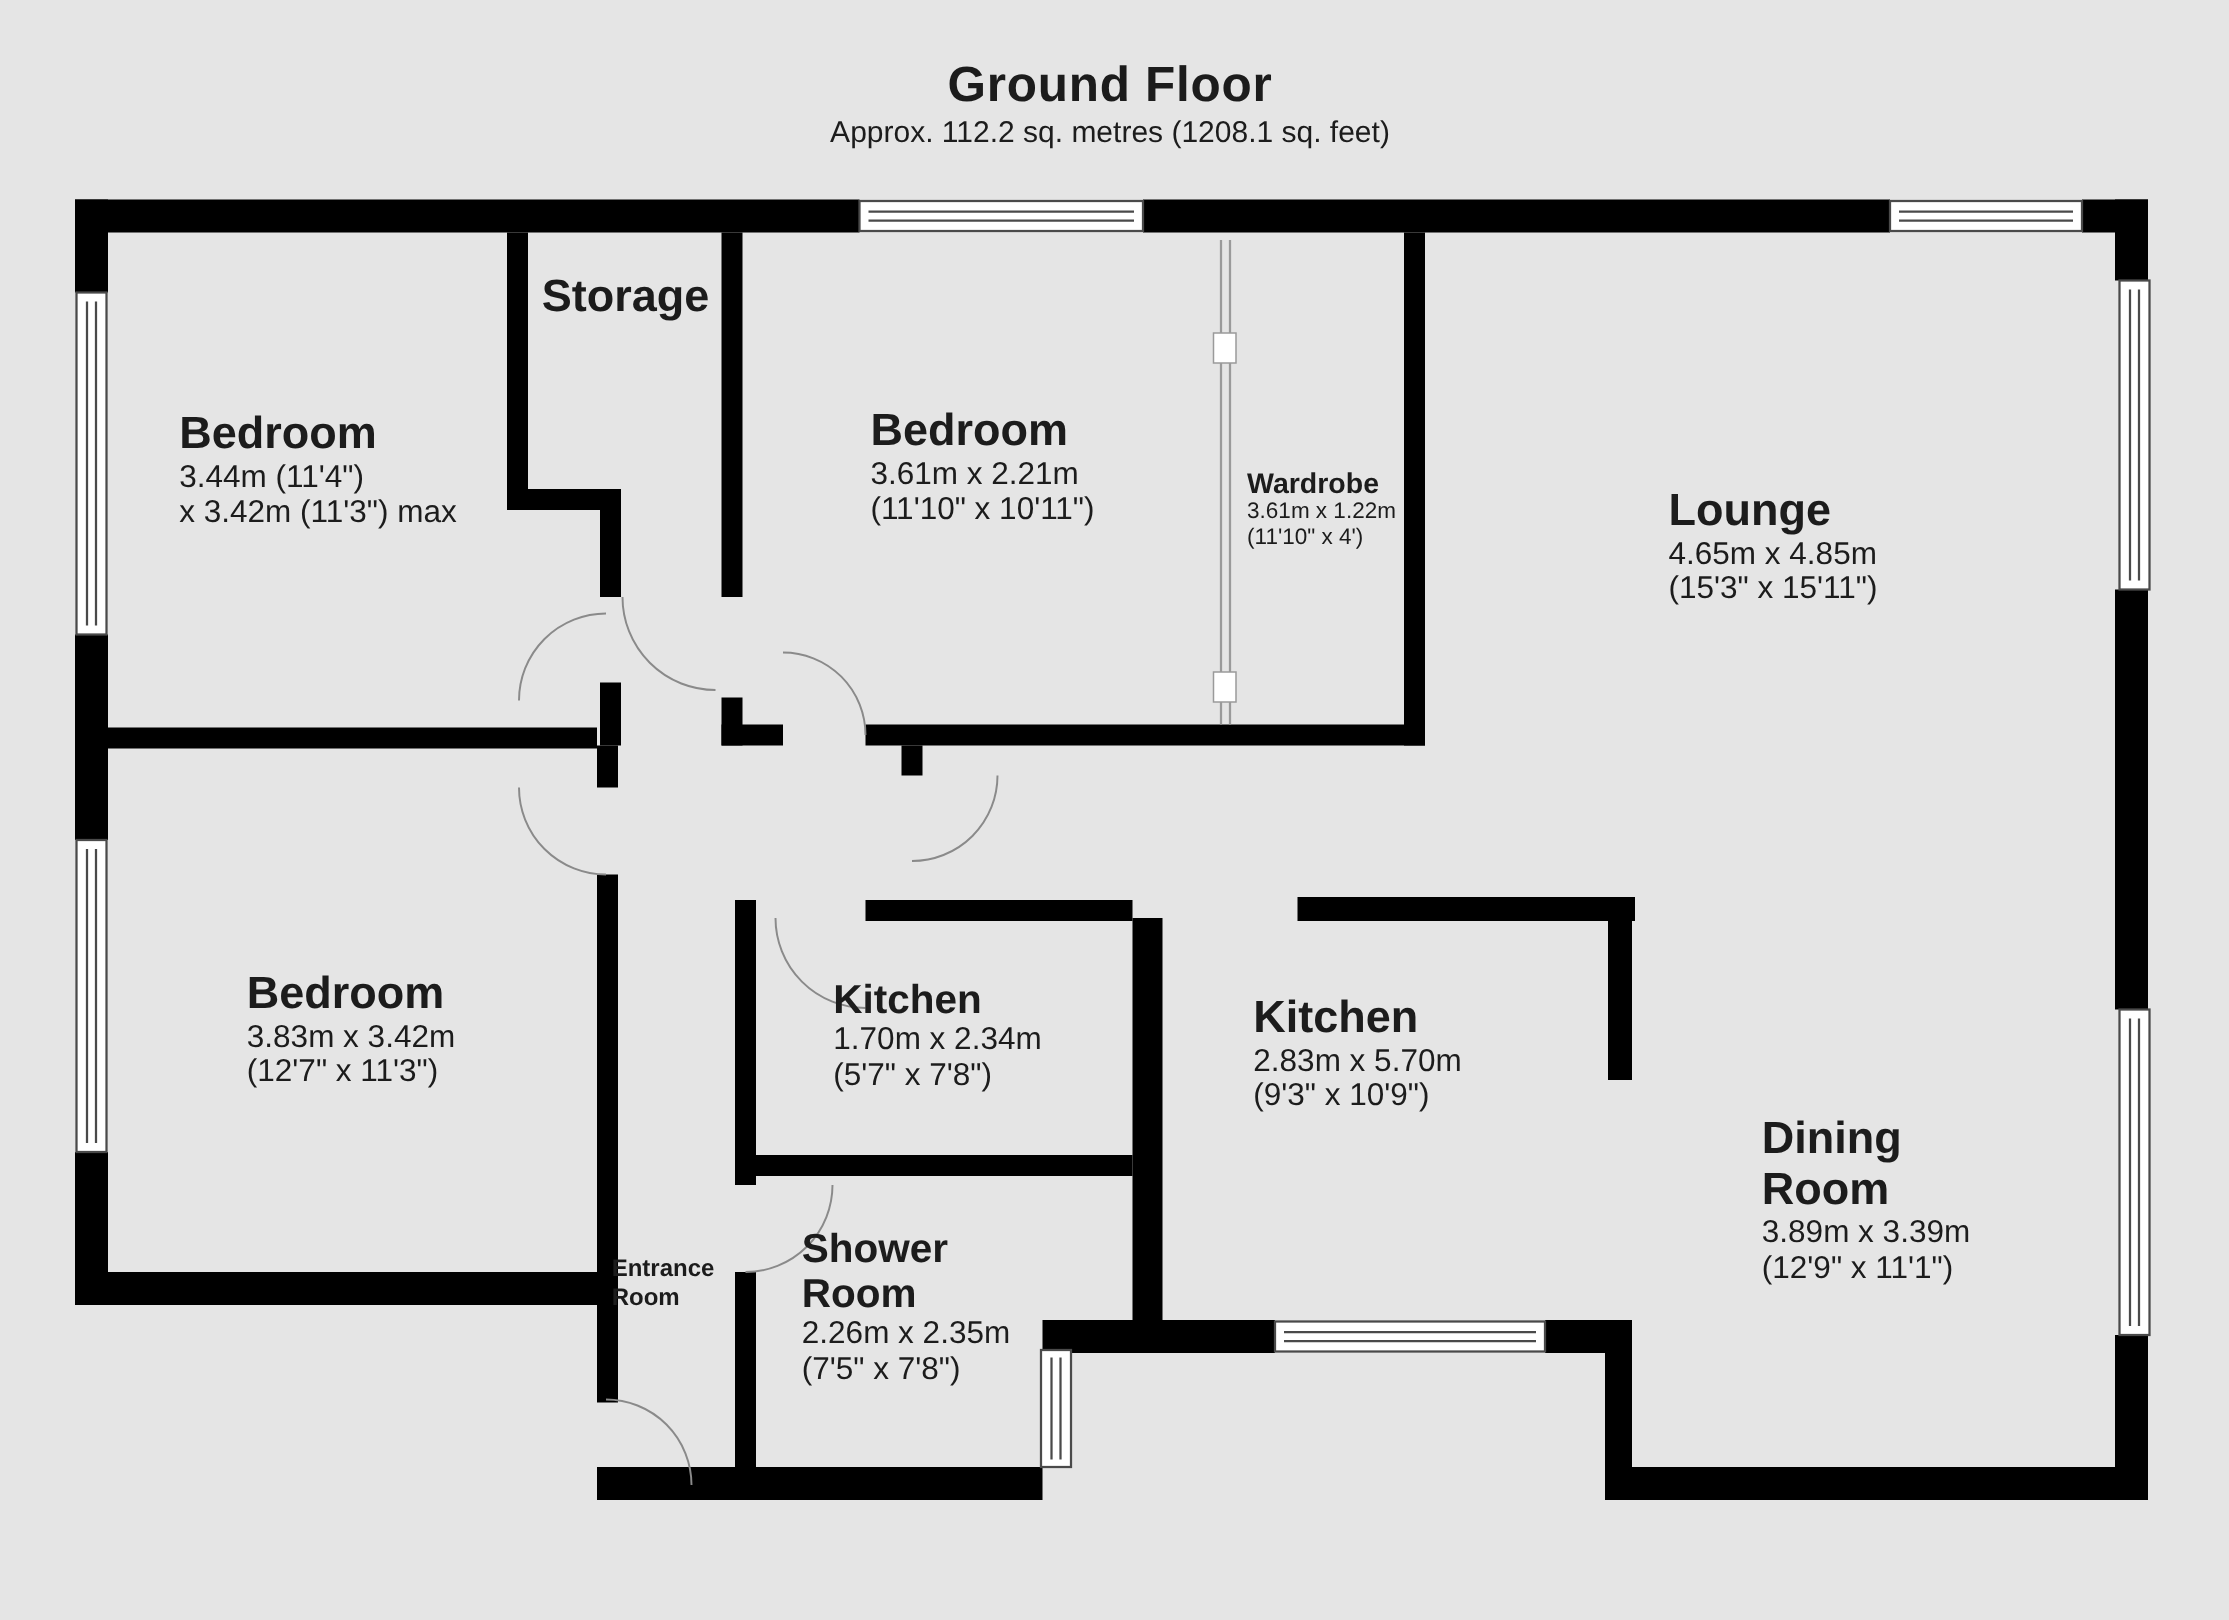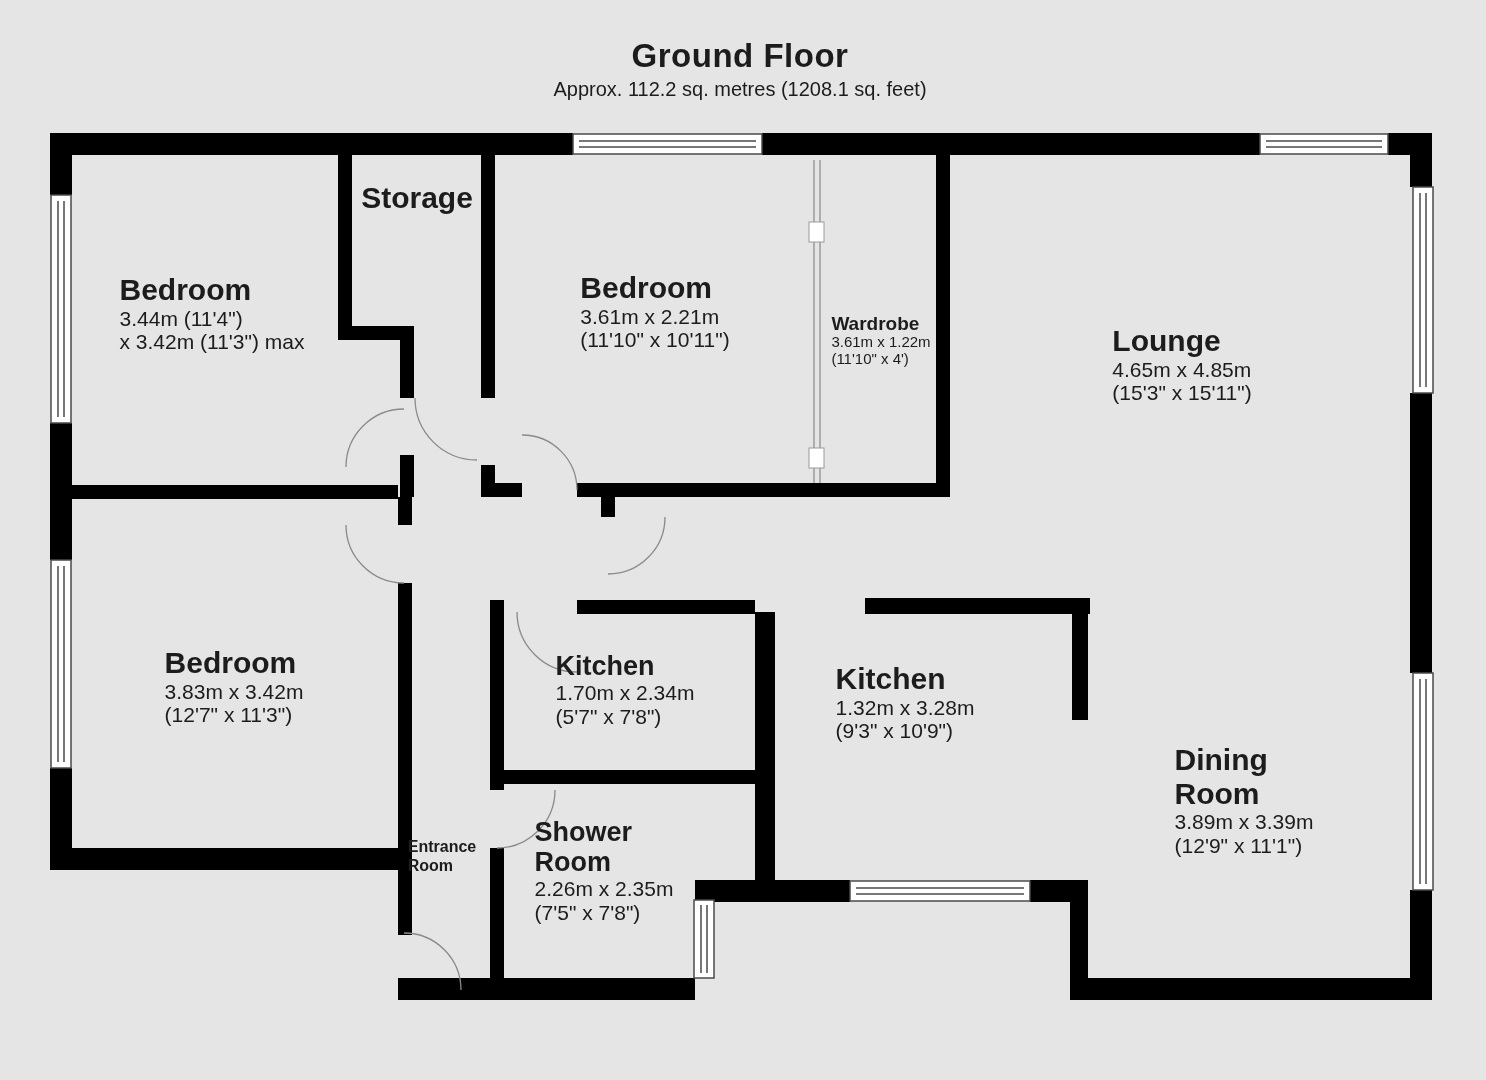--- a/index.html
+++ b/index.html
@@ -156,21 +156,21 @@
   </div>
 
   <div class="room-label" style="left:625px;top:690px;">
     <span class="nm-md">Kitchen</span>
     <span class="dm">1.70m x 2.34m</span>
     <span class="dm">(5'7" x 7'8")</span>
   </div>
 
   <div class="room-label" style="left:905px;top:702px;">
     <span class="nm">Kitchen</span>
-    <span class="dm">1.32m x 3.28m</span>
+    <span class="dm">2.83m x 5.70m</span>
     <span class="dm">(9'3" x 10'9")</span>
   </div>
 
   <div class="room-label" style="left:1244px;top:800px;">
     <span class="nm">Dining</span>
     <span class="nm">Room</span>
     <span class="dm">3.89m x 3.39m</span>
     <span class="dm">(12'9" x 11'1")</span>
   </div>
 

